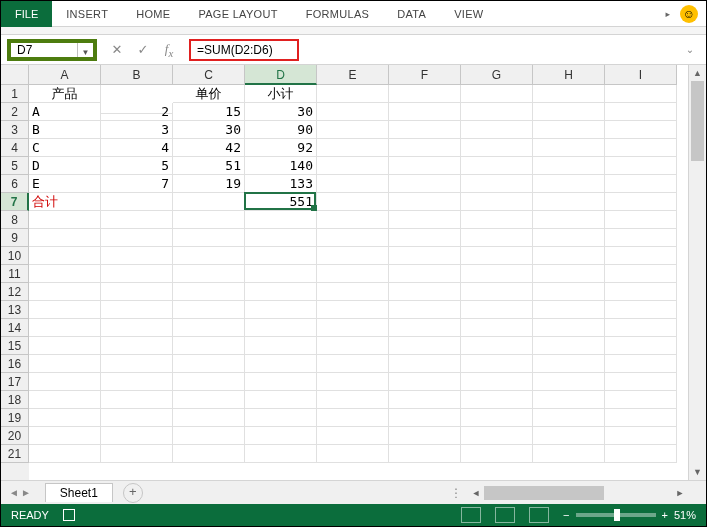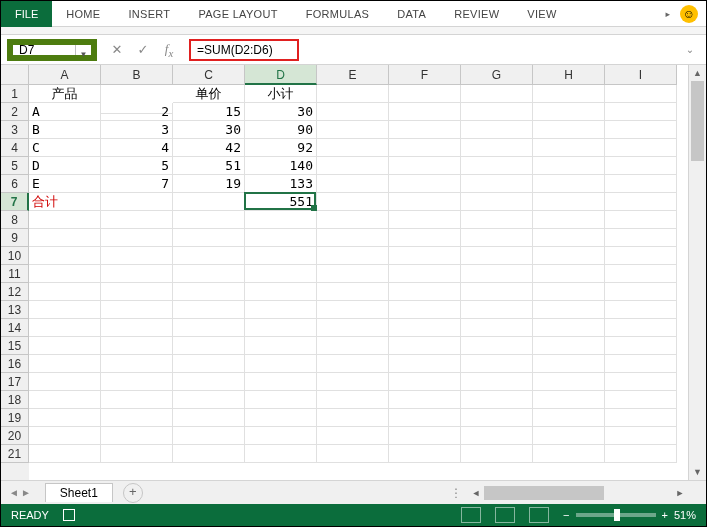--- a/index.html
+++ b/index.html
@@ -14,21 +14,21 @@
   .ribbon-spacer { flex: 1; }
   .ribbon-right { display: flex; align-items: center; gap: 6px; padding-right: 8px; }
   .smiley { width: 18px; height: 18px; border-radius: 50%; background: #ffc000; display: flex; align-items: center; justify-content: center; font-size: 12px; }
   .caret { font-size: 9px; color: #666; padding: 0 4px; }
 
   
   .ribbon-content { height: 8px; background: #f5f5f5; border-bottom: 1px solid #d4d4d4; }
 
   
   .formula-row { display: flex; align-items: center; height: 30px; border-bottom: 1px solid #d4d4d4; background: #fff; padding: 3px 6px; gap: 6px; }
-  .namebox { display: flex; align-items: center; border: 6px solid #4d7c0f; height: 22px; width: 90px; background: #fff; }
+  .namebox { display: flex; align-items: center; border: 4px solid #4d7c0f; height: 22px; width: 90px; background: #fff; }
   .namebox-text { flex: 1; padding: 0 6px; font-size: 12px; }
   .namebox-btn { width: 16px; text-align: center; border-left: 1px solid #c0c0c0; font-size: 8px; color: #555; height: 100%; line-height: 20px; }
   .fbar-btns { display: flex; align-items: center; gap: 10px; padding: 0 6px; color: #888; }
   .fbar-btn { width: 16px; text-align: center; font-size: 13px; }
   .fx { font-style: italic; font-family: "Times New Roman", serif; font-size: 13px; }
   .formula-box-wrap { flex: 1; display: flex; align-items: center; height: 22px; }
   .formula-box { border: 2px solid #e02020; height: 22px; padding: 0 6px; line-height: 18px; font-size: 12px; min-width: 110px; display: inline-block; }
   .formula-expand { width: 16px; text-align: center; color: #888; font-size: 10px; padding-right: 4px; }
 
   
@@ -81,26 +81,25 @@
   .recicon { width: 12px; height: 12px; border: 1px solid #fff; display: inline-block; }
 </style>
 </head>
 <body>
 
 <div class="window">
 
   <div class="ribbon">
     <div class="ribbon-tab file">FILE</div>
     <div id="ribbon-tabs-container" style="display: flex;">
+        <div class="ribbon-tab">INSERT</div>
         <div class="ribbon-tab">HOME</div>
-        <div class="ribbon-tab">INSERT</div>
         <div class="ribbon-tab">PAGE LAYOUT</div>
         <div class="ribbon-tab">FORMULAS</div>
         <div class="ribbon-tab">DATA</div>
-        <div class="ribbon-tab">REVIEW</div>
         <div class="ribbon-tab">VIEW</div>
       </div>
     <div class="ribbon-spacer"></div>
     <div class="ribbon-right">
       <span class="caret">▸</span>
       <span class="smiley">☺</span>
     </div>
   </div>
   <div class="ribbon-content"></div>
 

